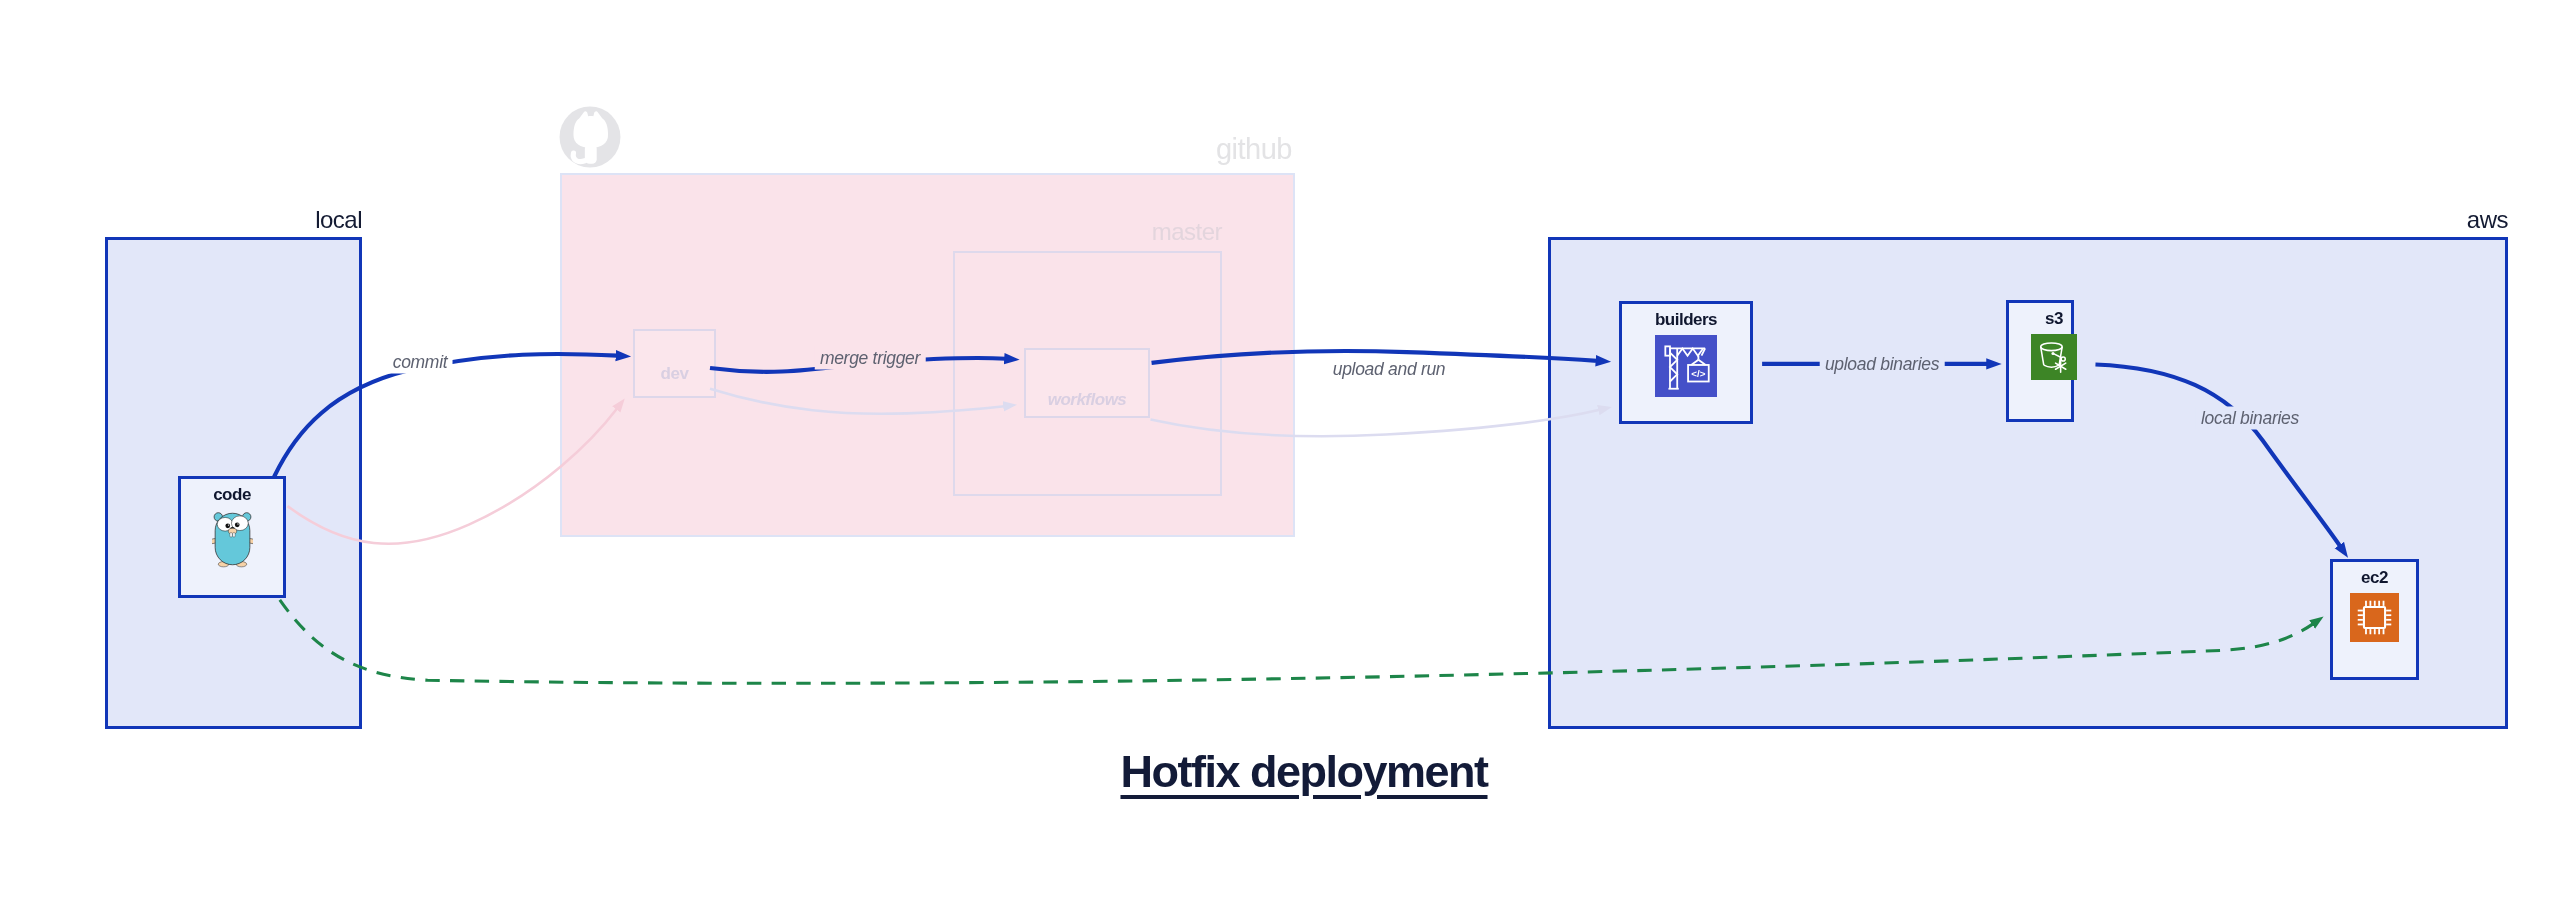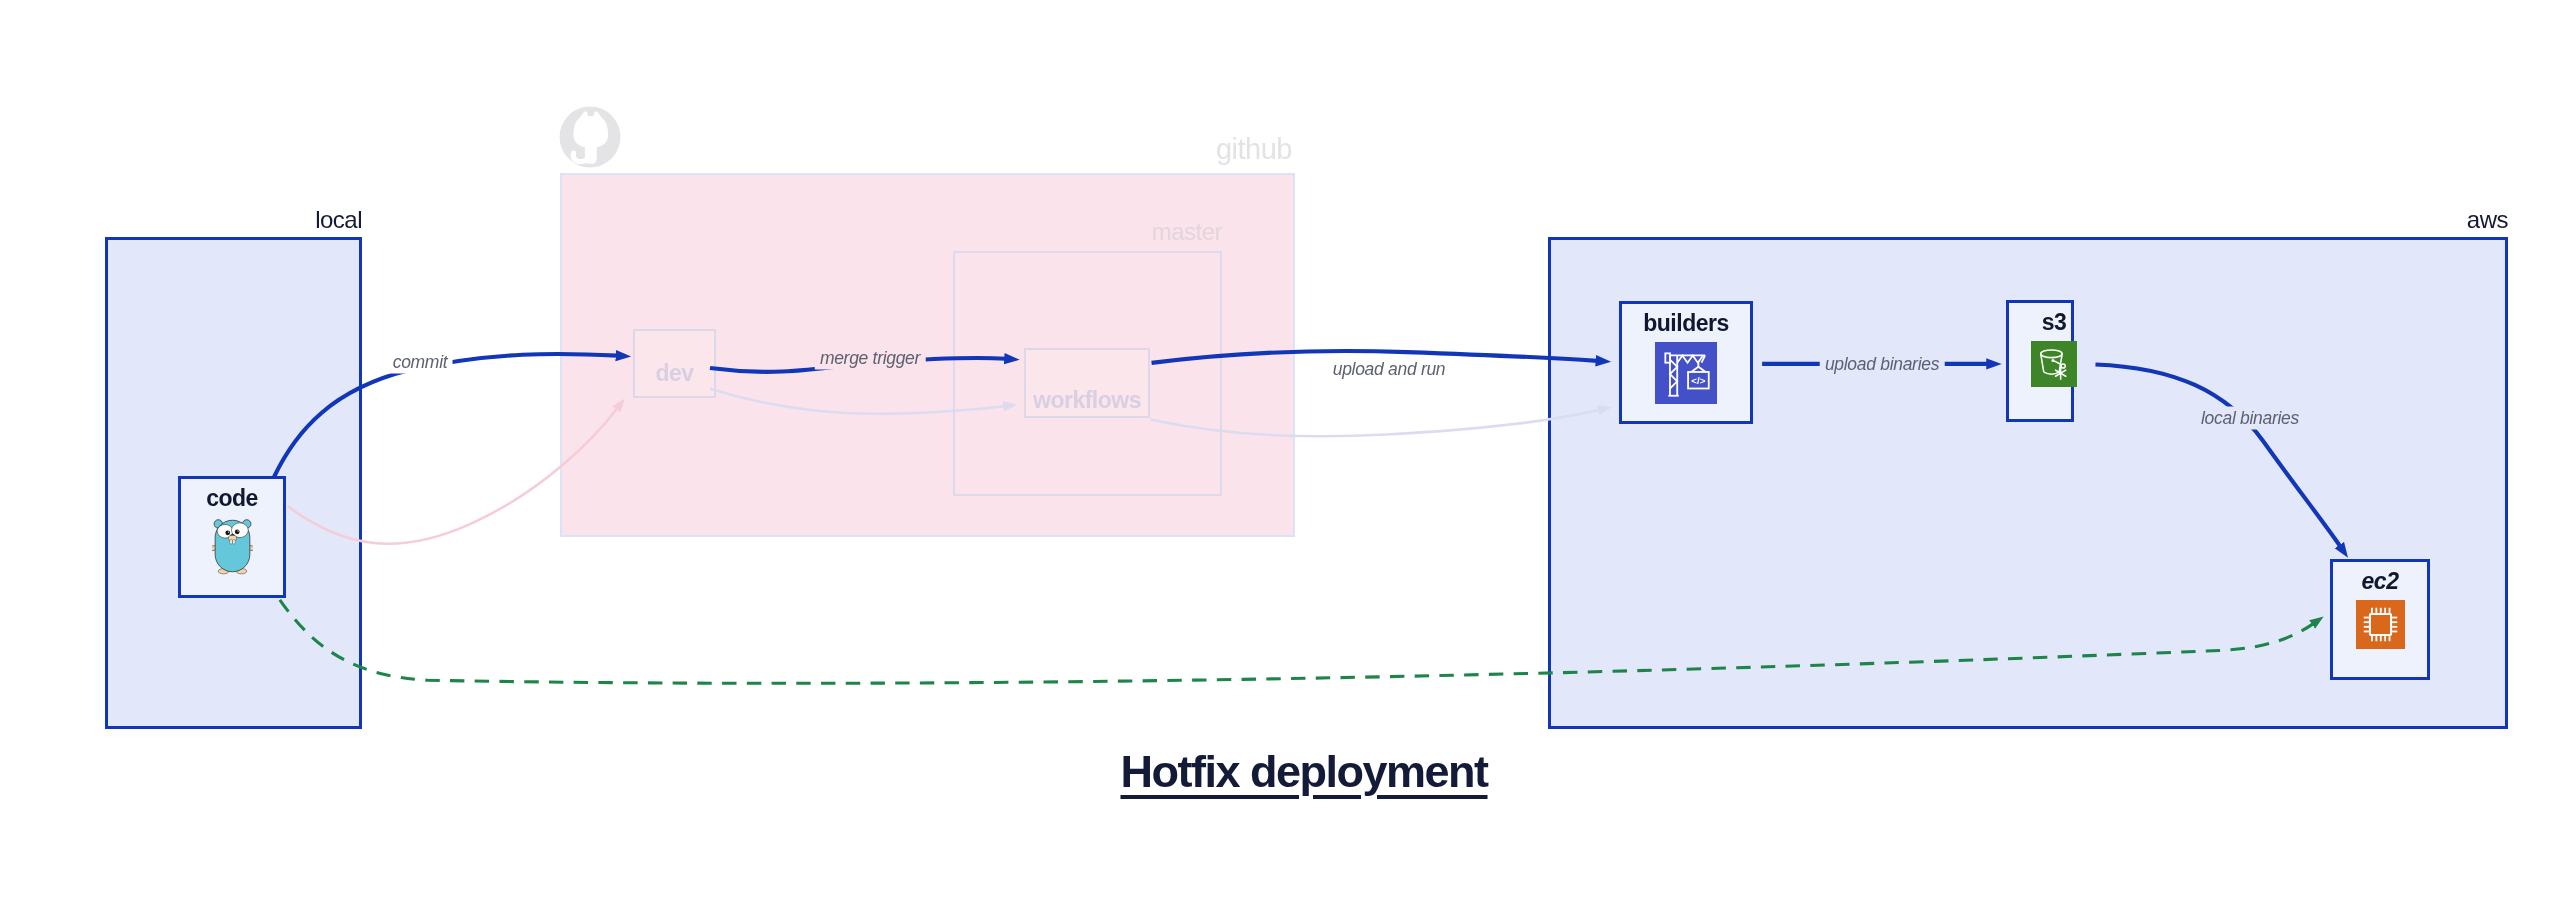--- a/index.html
+++ b/index.html
@@ -49,21 +49,21 @@
     display:flex;flex-direction:column;align-items:center;
     padding-top:6.2px;
   }
   .node.faded{
     background:#fbe6ec;
     border:2.1px solid #ddd7ea;
     justify-content:center;padding-top:0;
   }
   .node-label{
     color:#10172f;
-    font-size:23px;font-weight:bold;
+    font-size:17px;font-weight:bold;
     letter-spacing:-0.5px;
     margin-bottom:5.2px;
   }
   .node.faded .node-label{color:#d9cfe2;margin-bottom:0;}
   .node.faded.dev-pos .node-label{margin-top:20.6px;}
   .node.faded.wf-pos .node-label{margin-top:34px;}
   .icon-wrap{display:block;line-height:0;}
   #edges{position:absolute;left:0;top:0;pointer-events:none;}
   .edge-label{
     position:absolute;
@@ -142,21 +142,21 @@
         <rect x="34" y="42" width="4.6" height="8" rx="1.5" fill="#fff" stroke="#333" stroke-width="0.8"></rect>
         <rect x="39.4" y="42" width="4.6" height="8" rx="1.5" fill="#fff" stroke="#333" stroke-width="0.8"></rect>
       </svg>
     </span>
   </div>
 
   <div class="node faded dev-pos" style="left:633px;top:329px;width:83px;height:69px;">
     <span class="node-label">dev</span>
   </div>
 
-  <div class="node faded wf-pos" style="left:1024px;top:348px;width:126px;height:70px;">
+  <div class="node faded wf-pos" style="left:1024px;top:348px;width:126px;height:70px;font-style:italic;">
     <span class="node-label">workflows</span>
   </div>
 
   <div class="node" style="left:1619px;top:301px;width:134px;height:123px;">
     <span class="node-label">builders</span>
     <span class="icon-wrap">
       <svg width="62" height="62" viewBox="0 0 120 120">
         <rect width="120" height="120" fill="#4450c8"></rect>
         <g stroke="#ffffff" stroke-width="3.5" fill="none">
           <rect x="20" y="22" width="9" height="18"></rect>
@@ -193,21 +193,21 @@
         <circle cx="43" cy="38" r="3" fill="#ffffff"></circle>
         <g stroke="#ffffff" stroke-width="3" stroke-linecap="round">
           <line x1="58" y1="51" x2="58" y2="75"></line>
           <line x1="48" y1="57" x2="68" y2="69"></line>
           <line x1="68" y1="57" x2="48" y2="69"></line>
         </g>
       </svg>
     </span>
   </div>
 
-  <div class="node" style="left:2330px;top:559px;width:100px;height:121px;font-style:italic;">
+  <div class="node" style="left:2330px;top:559px;width:89px;height:121px;">
     <span class="node-label">ec2</span>
     <span class="icon-wrap">
       <svg width="49" height="49" viewBox="0 0 95 95">
         <rect width="95" height="95" fill="#d9671c"></rect>
         <rect x="27" y="27" width="41" height="41" rx="2" fill="none" stroke="#ffffff" stroke-width="4"></rect>
         <g stroke="#ffffff" stroke-width="3.5">
           <line x1="31" y1="15" x2="31" y2="25"></line>
             <line x1="39.5" y1="15" x2="39.5" y2="25"></line>
             <line x1="48" y1="15" x2="48" y2="25"></line>
             <line x1="56.5" y1="15" x2="56.5" y2="25"></line>

